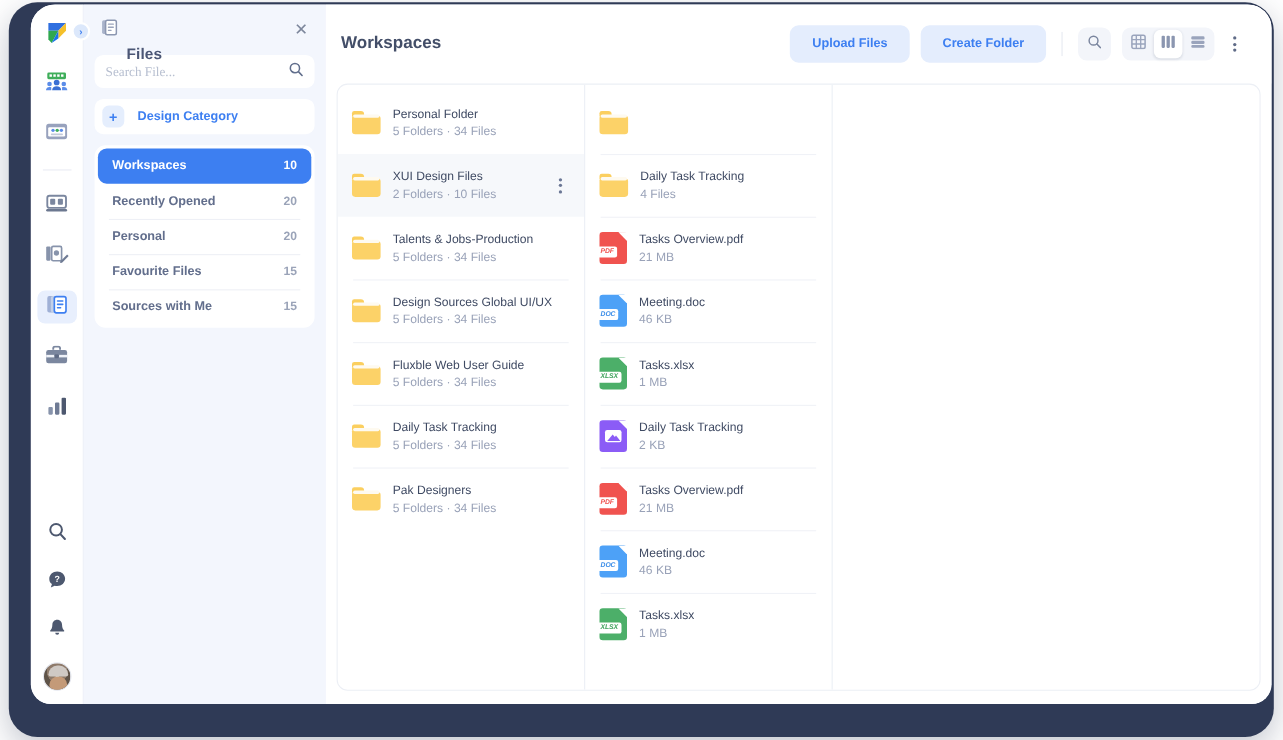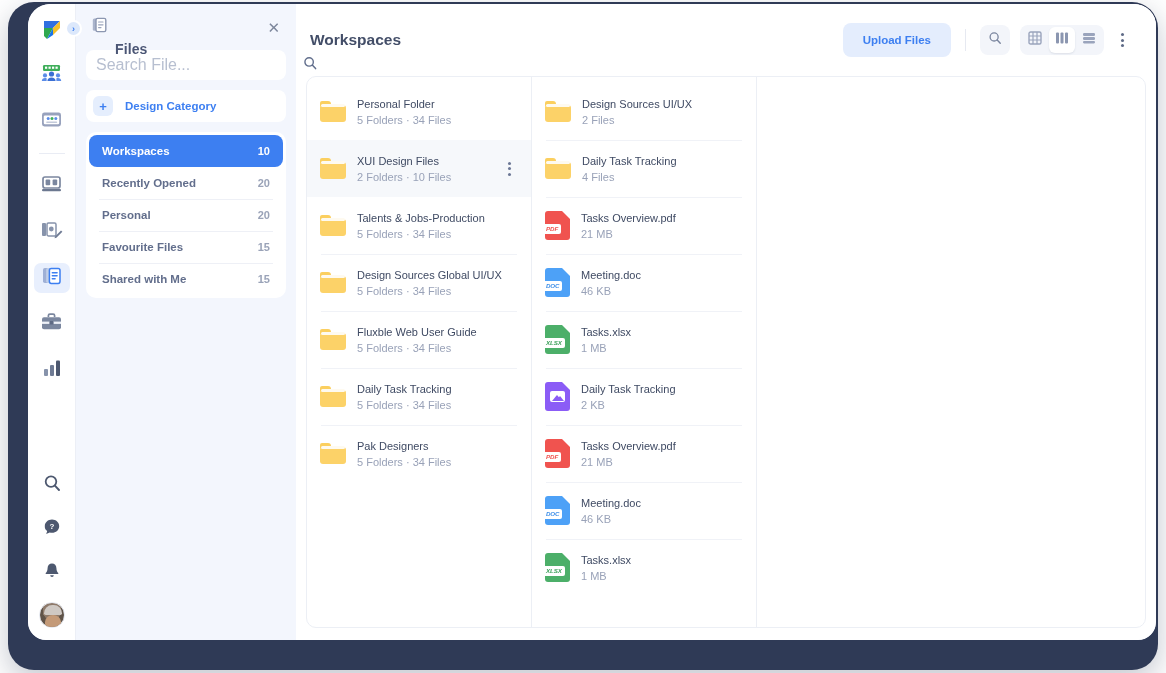--- a/index.html
+++ b/index.html
@@ -104,22 +104,22 @@
   #files-panel-header .close {
     margin-left: auto; color: #7d879c; font-size: 15px; cursor: pointer; line-height:1;
   }
   .search-box {
     height: 30px; background: #ffffff; border-radius: 8px;
     display: flex; align-items: center; padding: 0 10px;
     margin-bottom: 10px;
   }
   .search-box input {
     border: none; outline: none; flex: 1;
-    font-size: 16px; color: #5a6580;
-    font-family: Liberation Sans, sans-serif;
+    font-size: 12px; color: #5a6580;
+    font-family: Liberation Serif, serif;
     background: transparent;
   }
   .search-box input::placeholder { color: #b7bfd0; }
 
   .create-category {
     height: 32px; background: #ffffff; border-radius: 8px;
     display: flex; align-items: center; padding: 0 7px;
     margin-bottom: 10px; cursor: pointer;
   }
   .cc-plus {
@@ -465,33 +465,34 @@
         </div>
         <div class="cat-item">
           <span>Personal</span>
           <span class="count">20</span>
         </div>
         <div class="cat-item">
           <span>Favourite Files</span>
           <span class="count">15</span>
         </div>
         <div class="cat-item">
-          <span>Shared with Me</span>
+          <span>Sources with Me</span>
           <span class="count">15</span>
         </div>
       </div>
     </div>
 
     <div id="main">
 
       <div id="main-toolbar">
         <div id="page-title">Workspaces</div>
 
         <div class="tb-right">
           <button class="pill-btn">Upload Files</button>
+          <button class="pill-btn">Create Folder</button>
 
           <div class="tb-divider"></div>
 
           <div class="icon-btn">
             <span>
               <svg width="14" height="14" viewBox="0 0 16 16">
                 <circle cx="7" cy="6.8" r="4.6" fill="none" stroke="#7a859e" stroke-width="1.5"></circle>
                 <line x1="10.5" y1="10.3" x2="14" y2="14" stroke="#7a859e" stroke-width="1.6" stroke-linecap="round"></line>
               </svg>
             </span>
@@ -632,24 +633,20 @@
         </div>
 
         <div class="column">
 
           <div class="row">
             <span class="folder-ic">
                 <i class="tab"></i>
                 <i class="body"></i>
                 <i class="lip"></i>
               </span>
-            <span class="row-text">
-              <div class="row-title">Design Sources UI/UX</div>
-              <div class="row-sub">2 Files</div>
-            </span>
           </div>
 
           <div class="row divided">
             <span class="folder-ic">
                 <i class="tab"></i>
                 <i class="body"></i>
                 <i class="lip"></i>
               </span>
             <span class="row-text">
               <div class="row-title">Daily Task Tracking</div>

